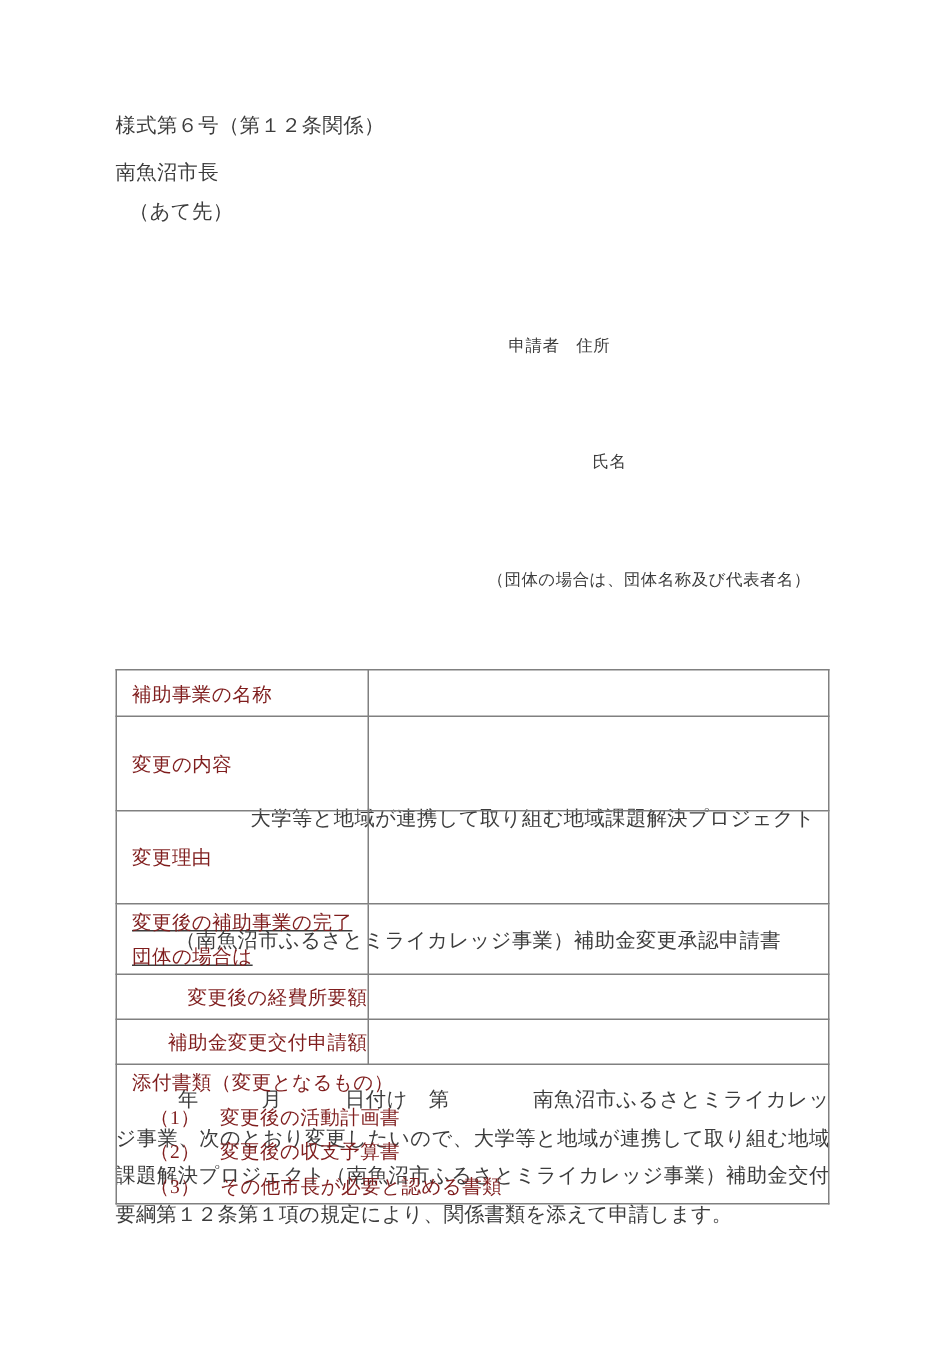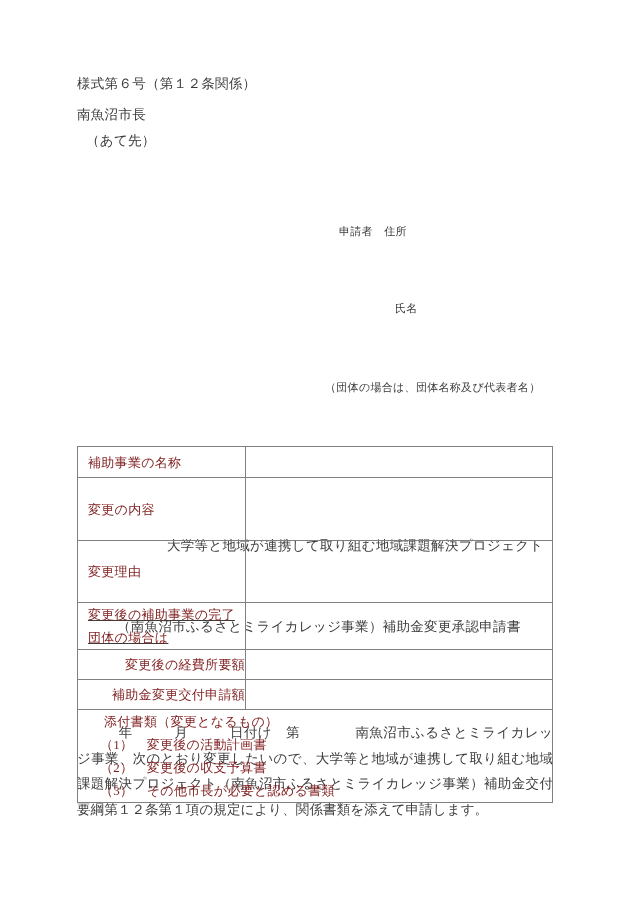--- a/index.html
+++ b/index.html
@@ -125,21 +125,20 @@
     padding-bottom: 2px;
   }
 
   .attach-cell {
     padding: 7px 0 9px 10px;
     vertical-align: top;
     line-height: 23.5px;
   }
   .attach-title {
     white-space: pre;
-    margin-left: 16px;
   }
   .attach-item {
     white-space: pre;
     padding-left: 12px;
   }
 </style>
 </head>
 <body>
 
 <div class="page">

